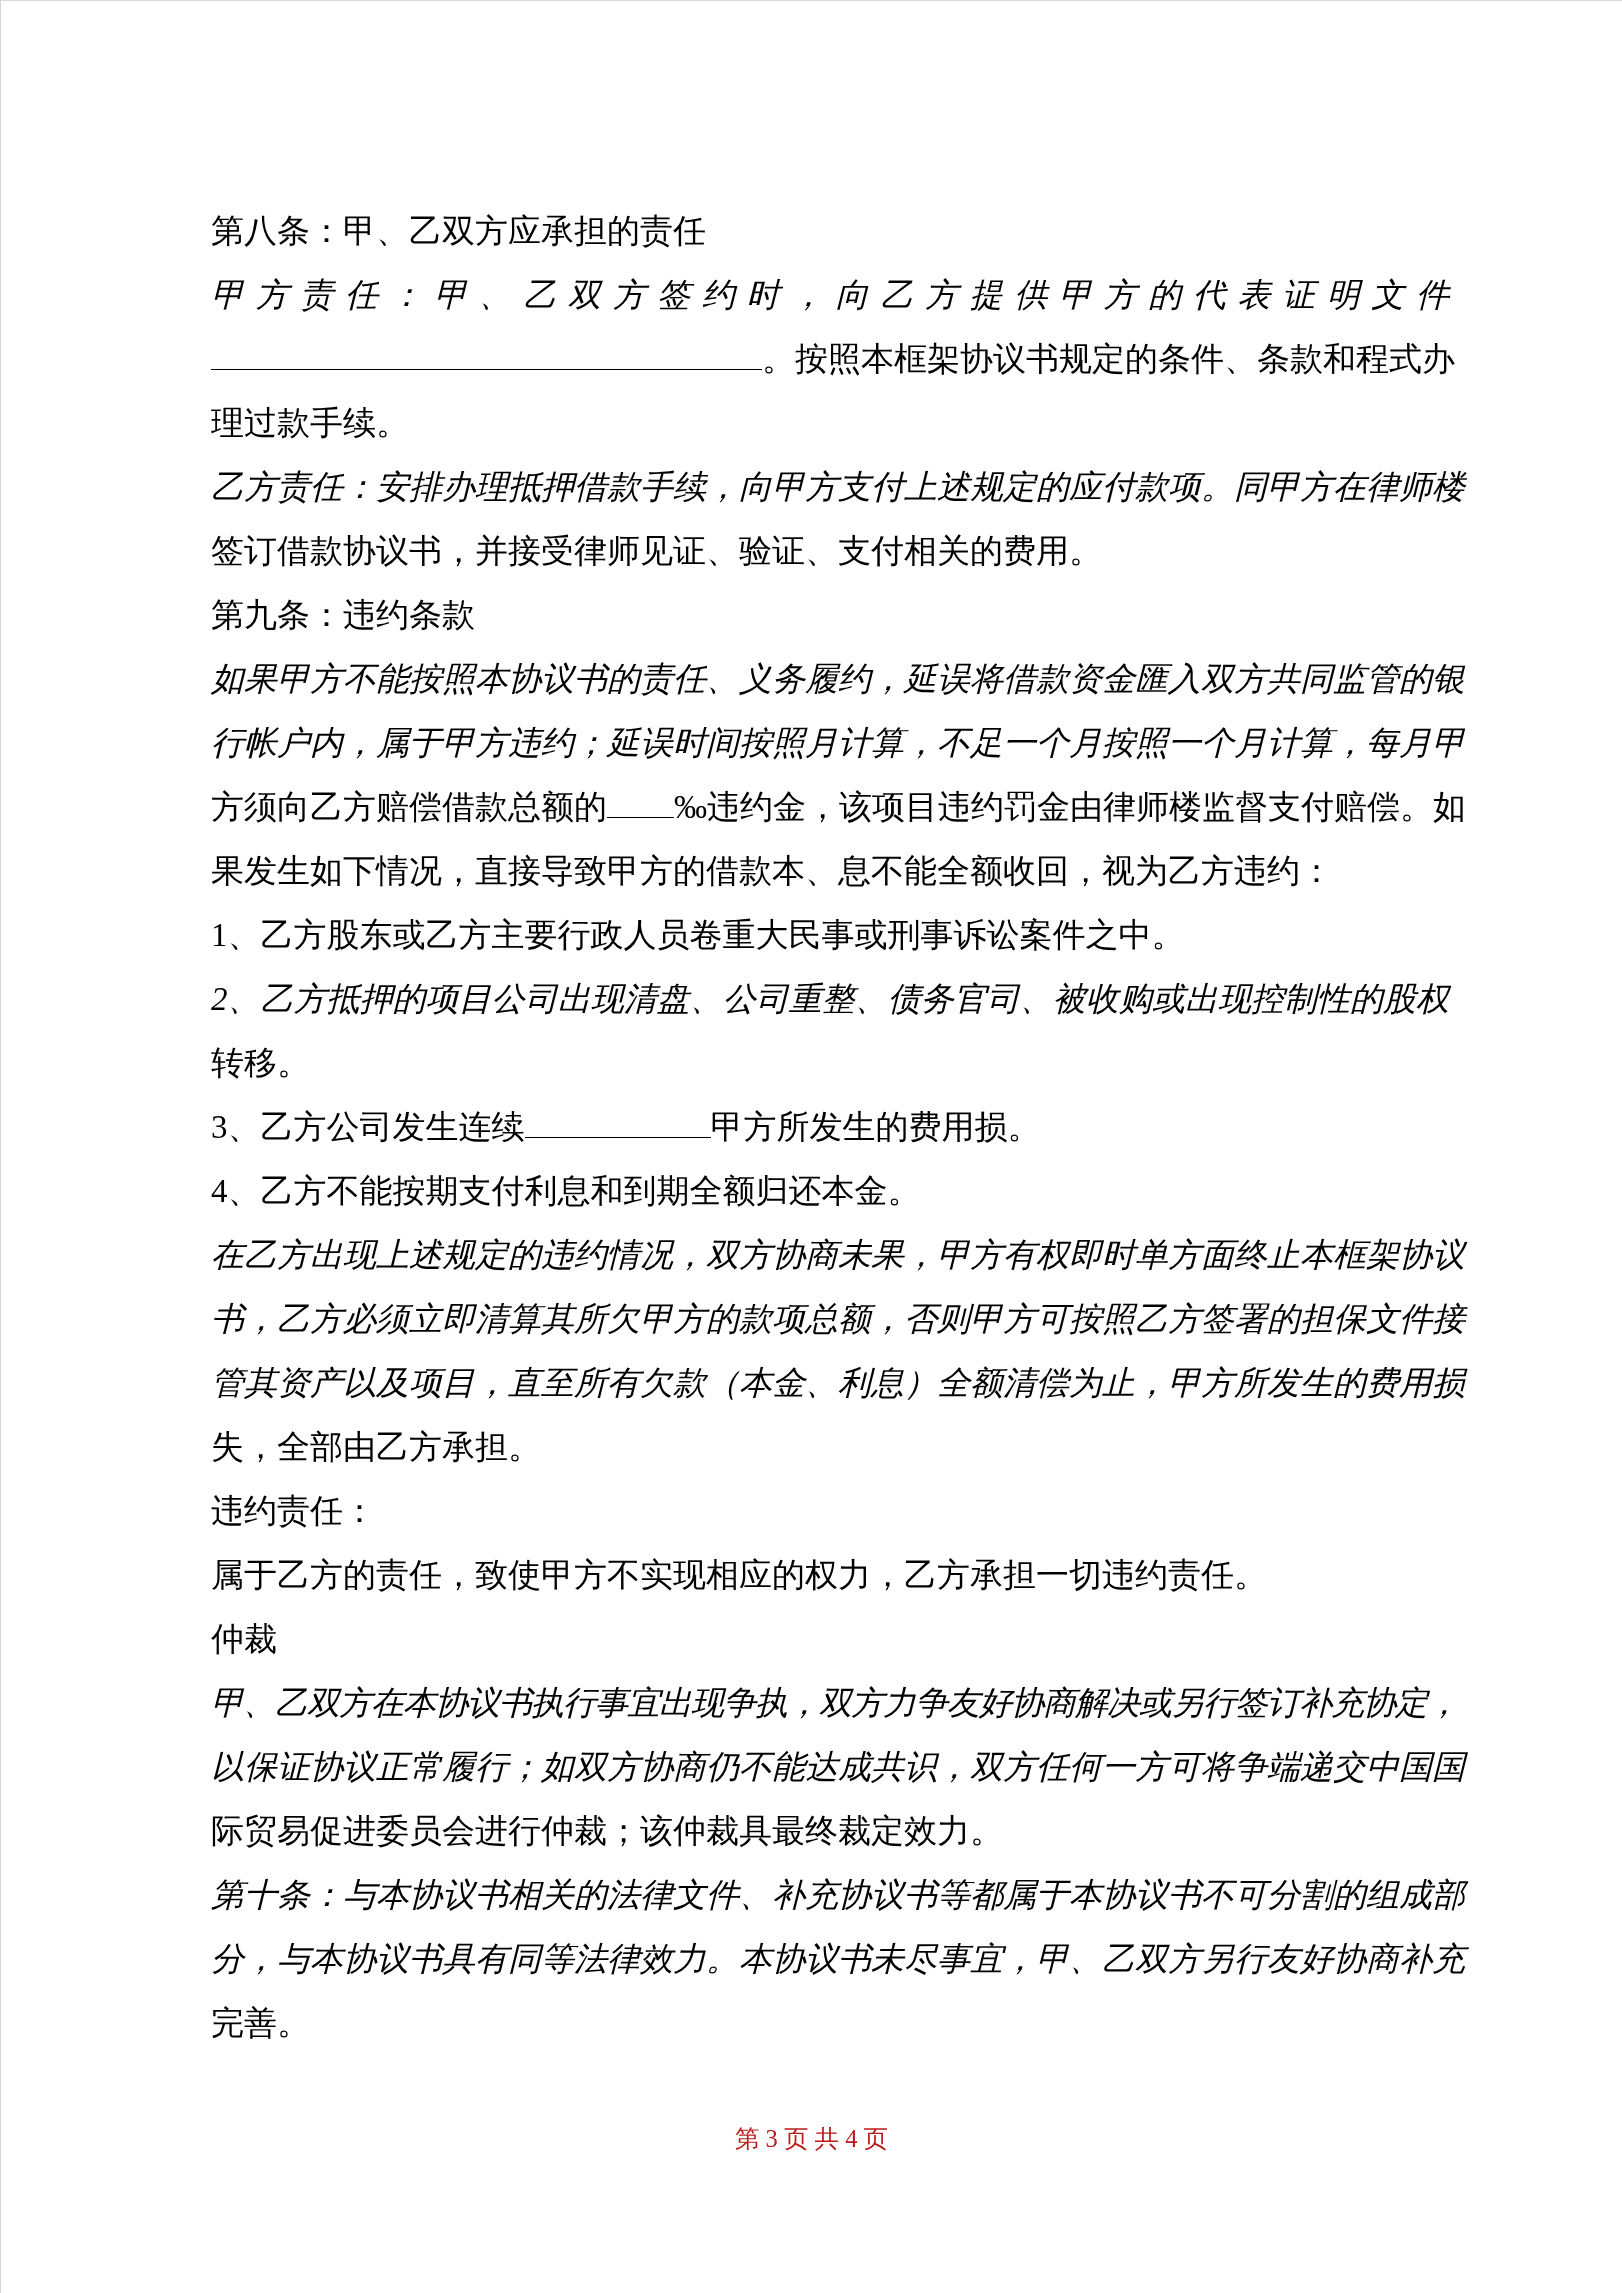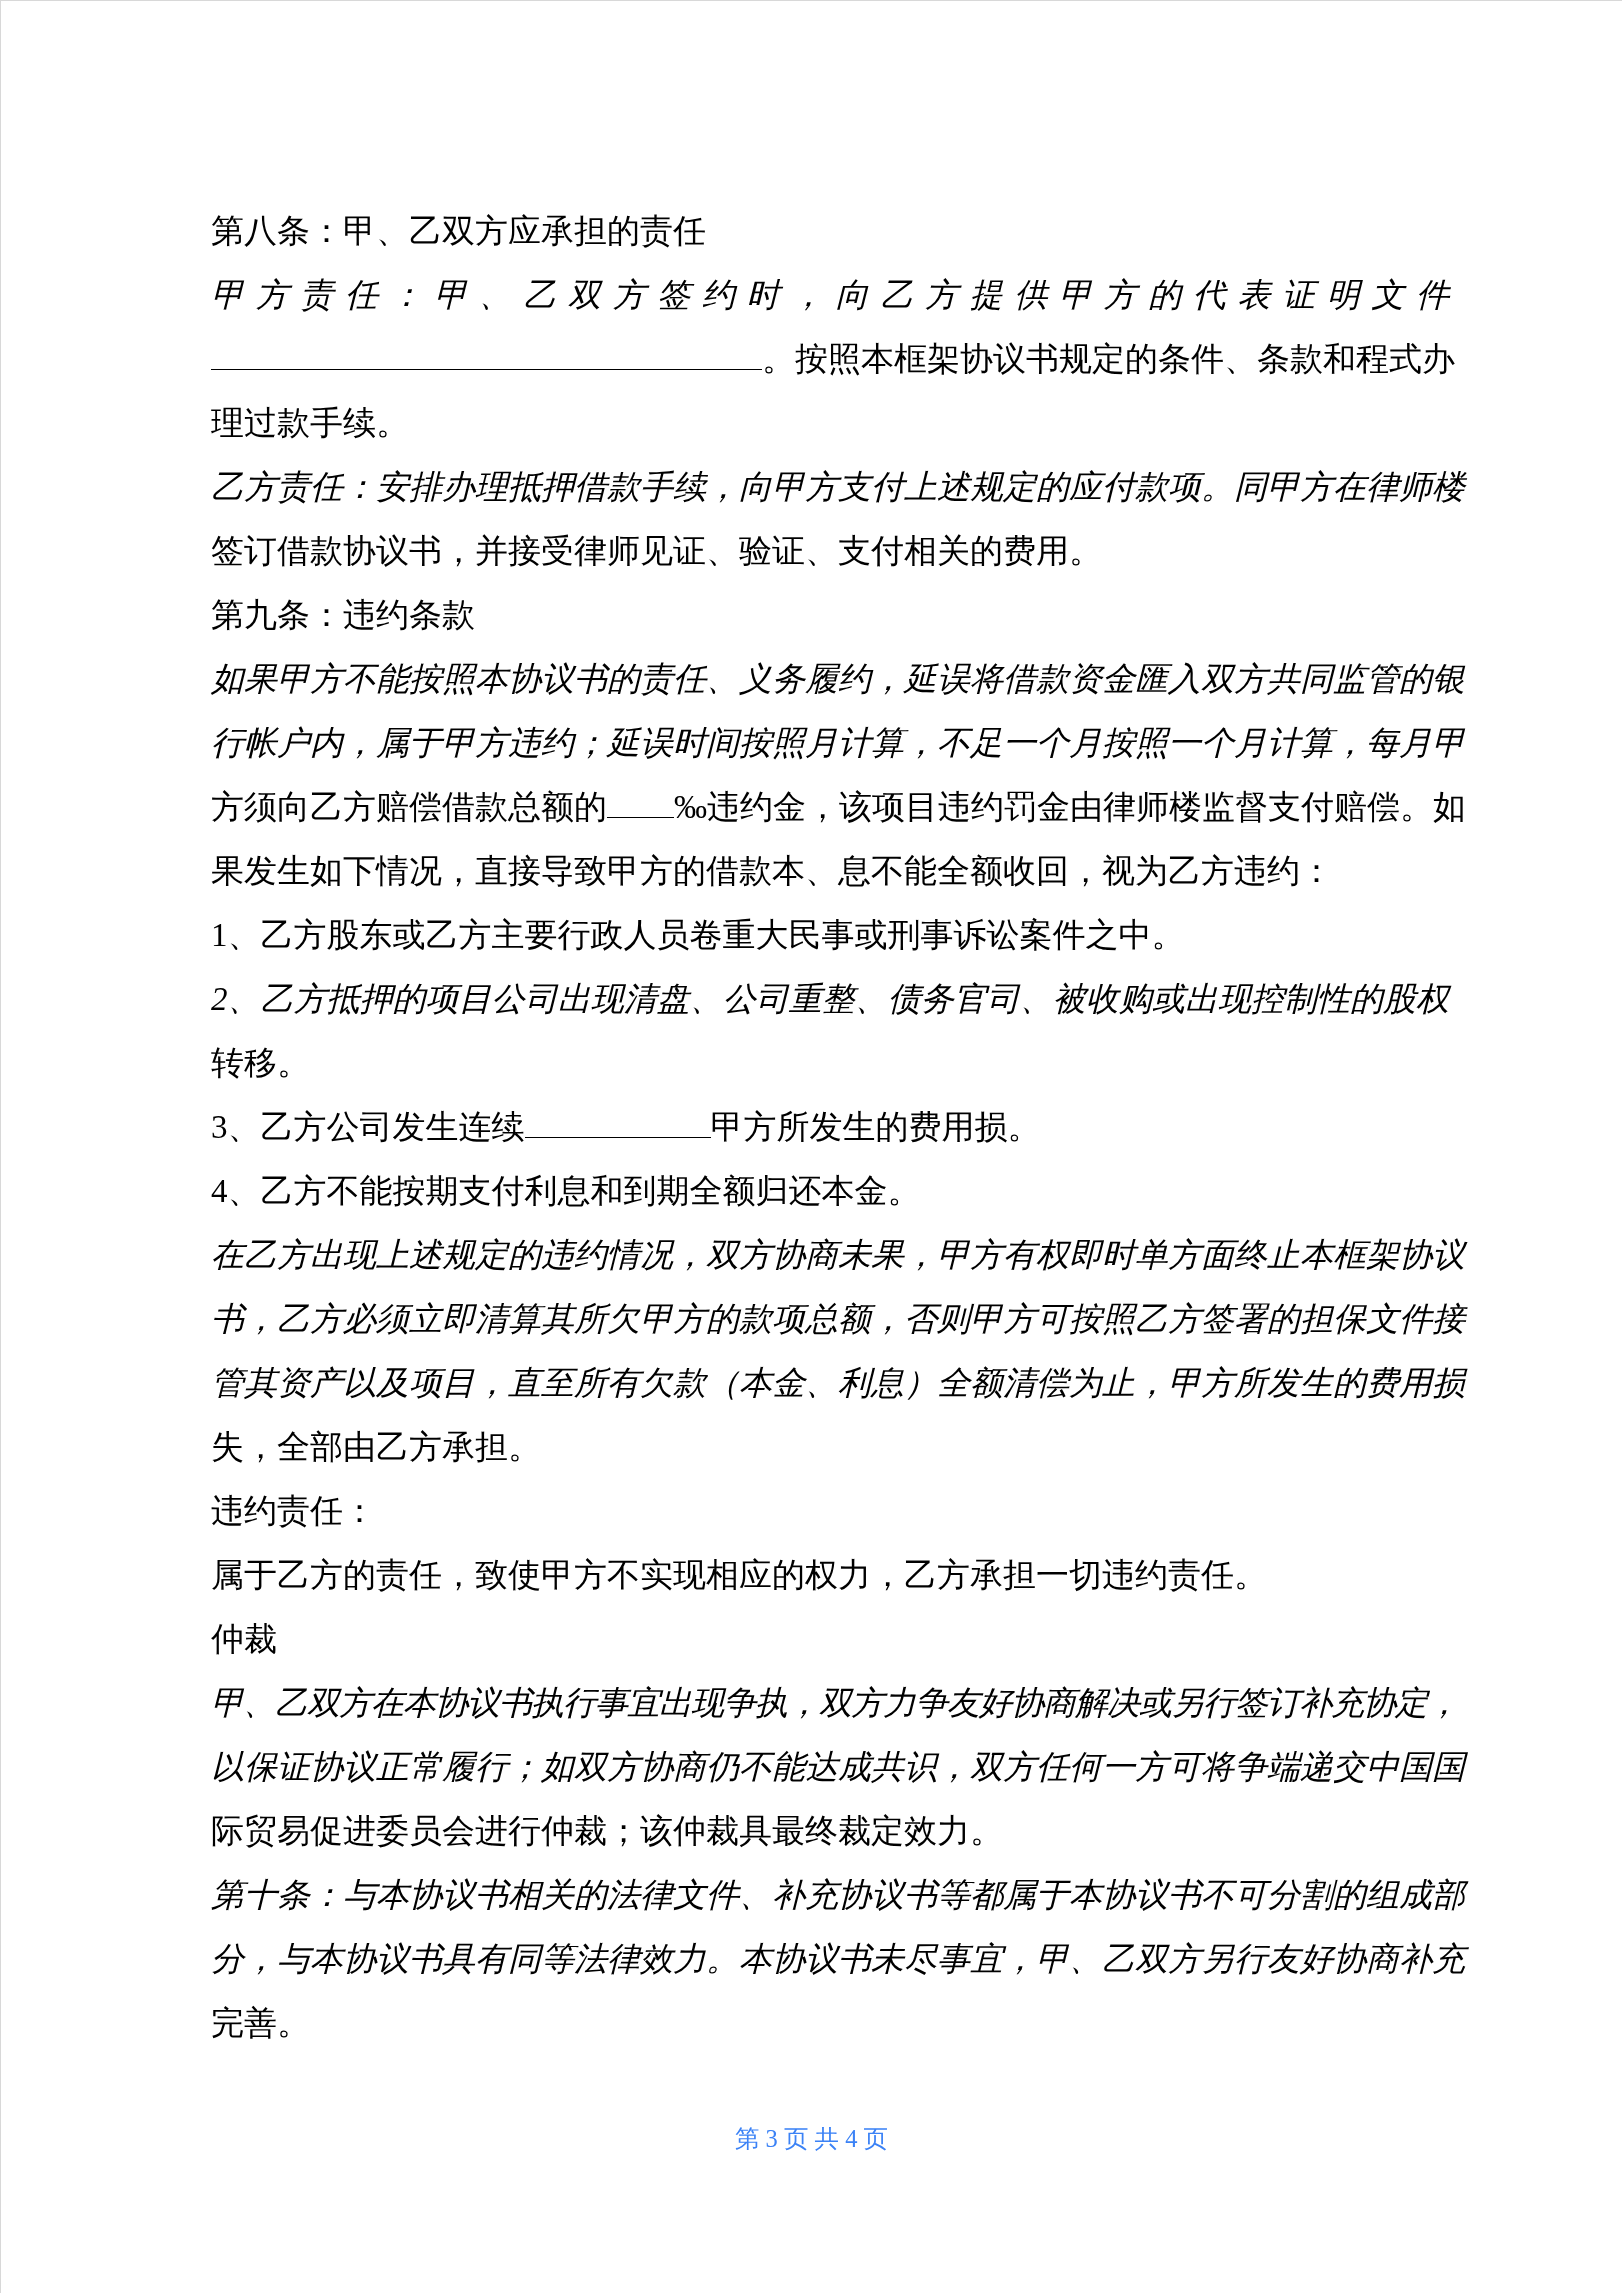--- a/index.html
+++ b/index.html
@@ -52,21 +52,21 @@
   .blank-b { width: 67px; }
   .blank-c { width: 186px; }
   .footer {
     position: absolute;
     top: 2120px;
     left: 0;
     width: 100%;
     text-align: center;
     font-size: 24.5px;
     line-height: 36px;
-    color: #3b82f6;
+    color: #b91c1c;
   }
 </style>
 </head>
 <body>
 
 <div class="page">
   <div class="content">
 
     <div class="line">第八条：甲、乙双方应承担的责任</div>
 

